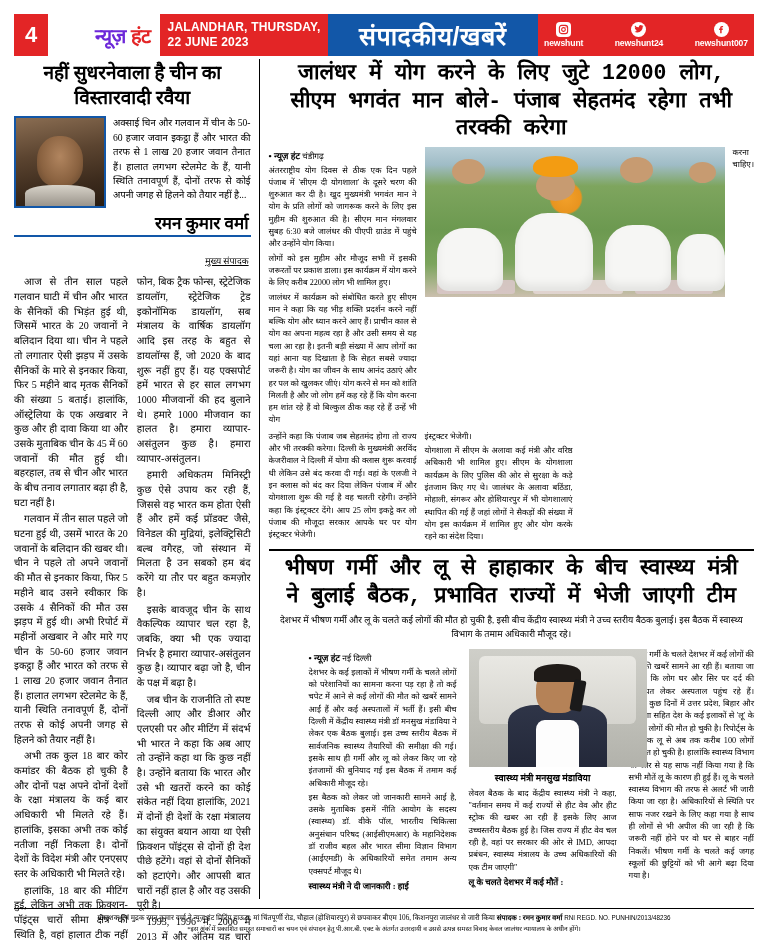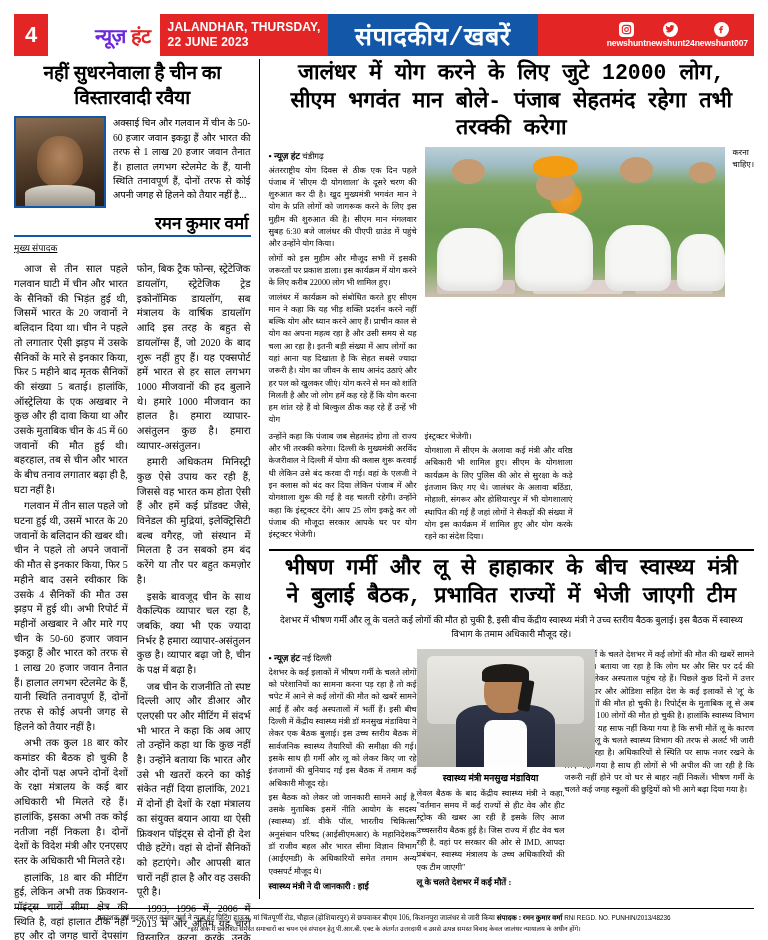--- a/index.html
+++ b/index.html
@@ -44,26 +44,26 @@
     font-weight: bold; font-size: 12px; line-height: 1.25;
     display: flex; flex-direction: column; justify-content: center;
     padding: 0 7px 0 8px; letter-spacing: 0.2px;
     flex: 0 0 auto;
   }
   .section-box {
     background: #1257a8; color: #fff;
     flex: 1 1 auto;
     display: flex; align-items: center; justify-content: center;
     font-size: 25px; font-weight: bold;
-    font-family: Liberation Mono, monospace;
+    font-family: Liberation Sans, sans-serif;
     letter-spacing: 0.5px;
   }
   .social-box {
     background: #e32526; width: 216px;
-    display: flex; align-items: center; justify-content: flex-end;
+    display: flex; align-items: center; justify-content: space-between;
     padding: 2px 6px 3px 6px;
   }
   .social-item { display: flex; flex-direction: column; align-items: center; gap: 1px; }
   .social-glyph {
     width: 15px; height: 15px; border-radius: 3px;
     display: flex; align-items: center; justify-content: center;
     font-family: "Liberation Sans", sans-serif; font-size: 11px; font-weight: bold;
     color: #e32526; background: #fff;
   }
   .social-glyph.ig { border-radius: 4px; }
@@ -98,21 +98,21 @@
   .author-photo::after {
     content:""; position:absolute; left:10%; bottom:0; width:80%; height:24%;
     background: linear-gradient(180deg,#d8d3c9,#9a948b);
     border-radius: 40% 40% 0 0;
   }
   .edit-intro { font-size: 9.6px; line-height: 1.5; text-align: justify; flex: 1; font-family: Liberation Serif, serif; }
   .author-line {
     text-align: right; font-size: 17px; font-weight: bold;
     border-bottom: 2px solid #1257a8; padding: 1px 2px 1px 0; margin-top: 2px;
   }
-  .author-role { text-align: left; font-size: 9px; padding: 4px 2px 0 0; text-decoration: underline; }
+  .author-role { text-align: right; font-size: 9px; padding: 17px 2px 0 0; text-decoration: underline; }
 
   .edit-cols { column-count: 2; column-gap: 9px; column-rule: none; margin-top: 8px; }
   .edit-cols p {
     font-size: 10px; line-height: 1.47; text-align: justify;
     text-indent: 10px; margin-bottom: 2px;
   }
 
   
   .story-head {
     text-align: center; font-weight: bold; line-height: 1.28;
@@ -168,21 +168,21 @@
   .mn-hair { position:absolute; left:37%; top:13%; width:26%; height:15%;
     background:#1f1b18; border-radius: 50% 50% 12% 12%;}
   .mn-phone { position:absolute; left:58%; top:26%; width:7%; height:26%;
     background:#1a1a1a; border-radius:2px; transform: rotate(10deg);}
   .photo-caption {
     text-align: center; font-size: 9.2px; font-weight: bold;
     padding: 2px 0 4px 0;
   }
   .subhead-inline { font-weight: bold; font-size: 8.6px; }
 
-  .s2-grid { display: flex; gap: 0; margin-top: 3px; }
+  .s2-grid { display: flex; gap: 12px; margin-top: 3px; margin-left: 40px; }
   .s2-c1 { width: 148px; }
   .s2-c2 { width: 148px; }
   .s2-c3 { flex: 1; }
   .divider-thick { border: 0; border-top: 2px solid #000; margin: 4px 0 3px 0; }
 
   
   .footer {
     position: absolute; left: 14px; right: 14px; bottom: 6px;
     border-top: 1px solid #000; padding-top: 4px;
     text-align: center;

